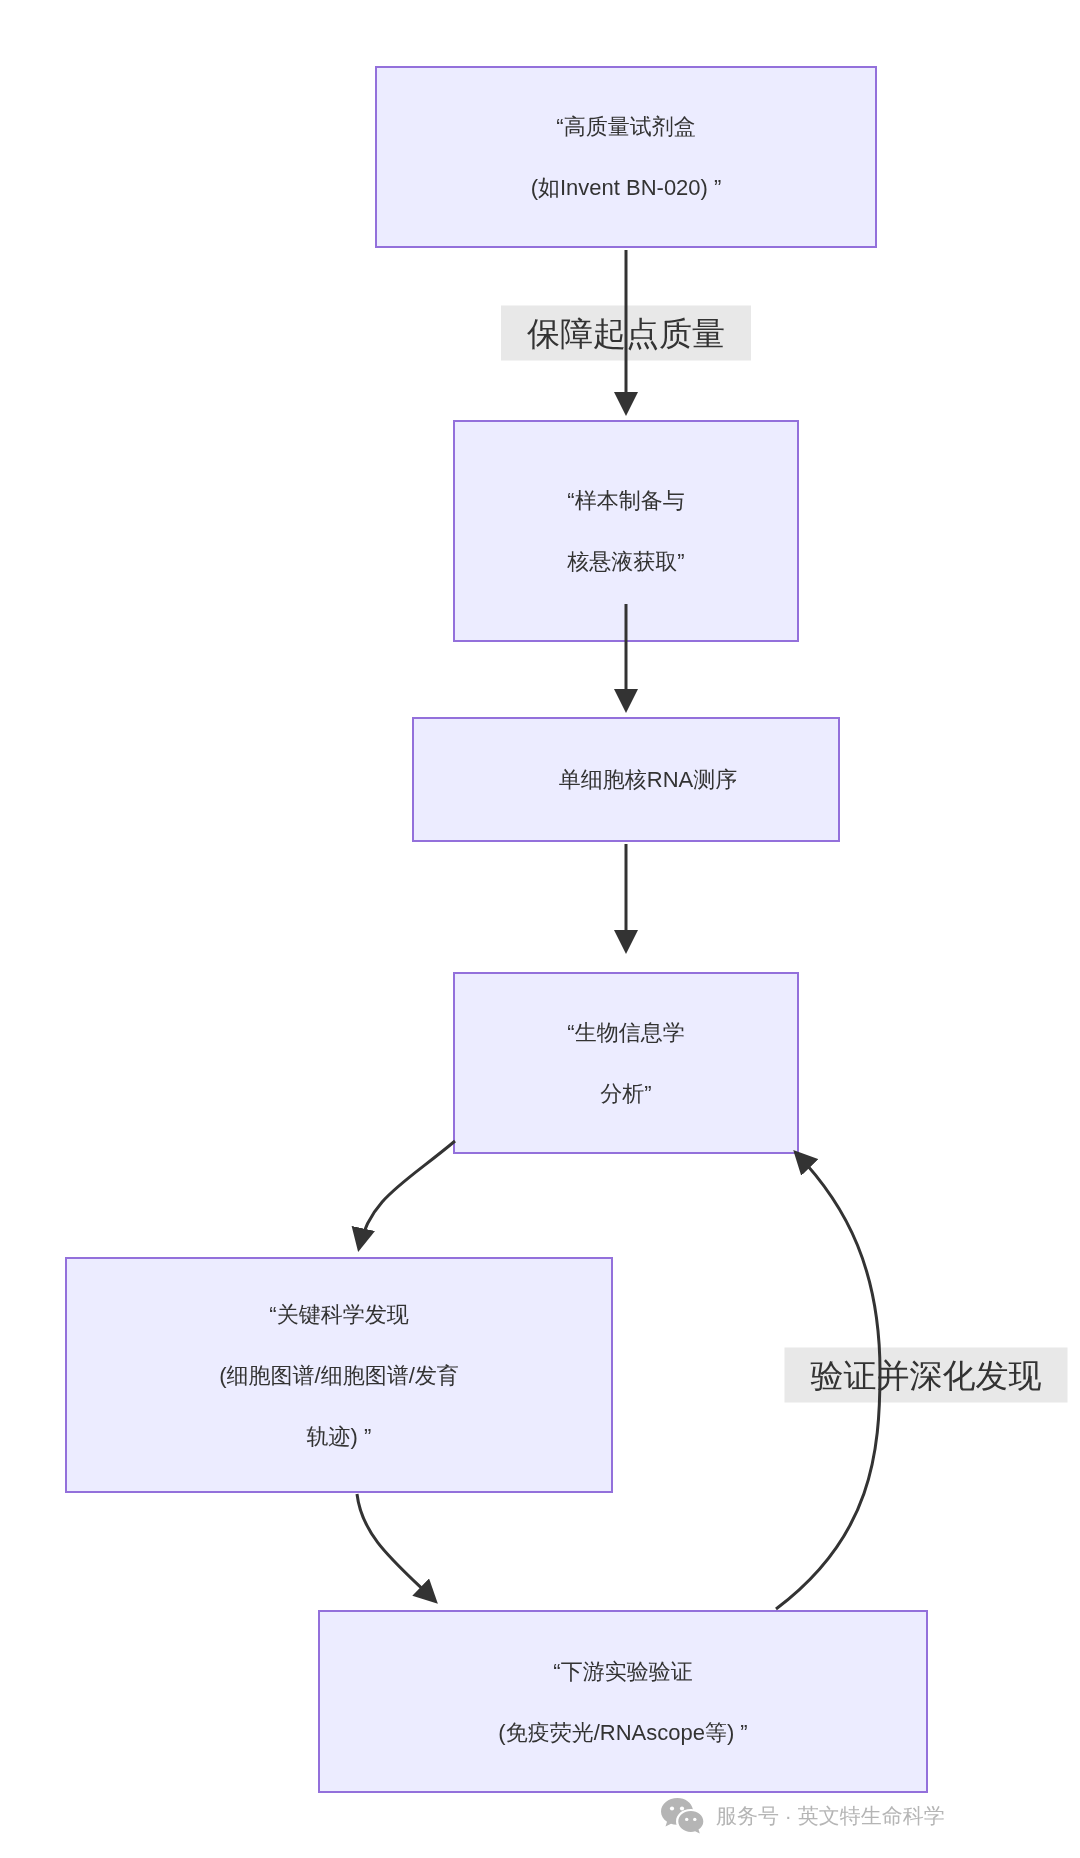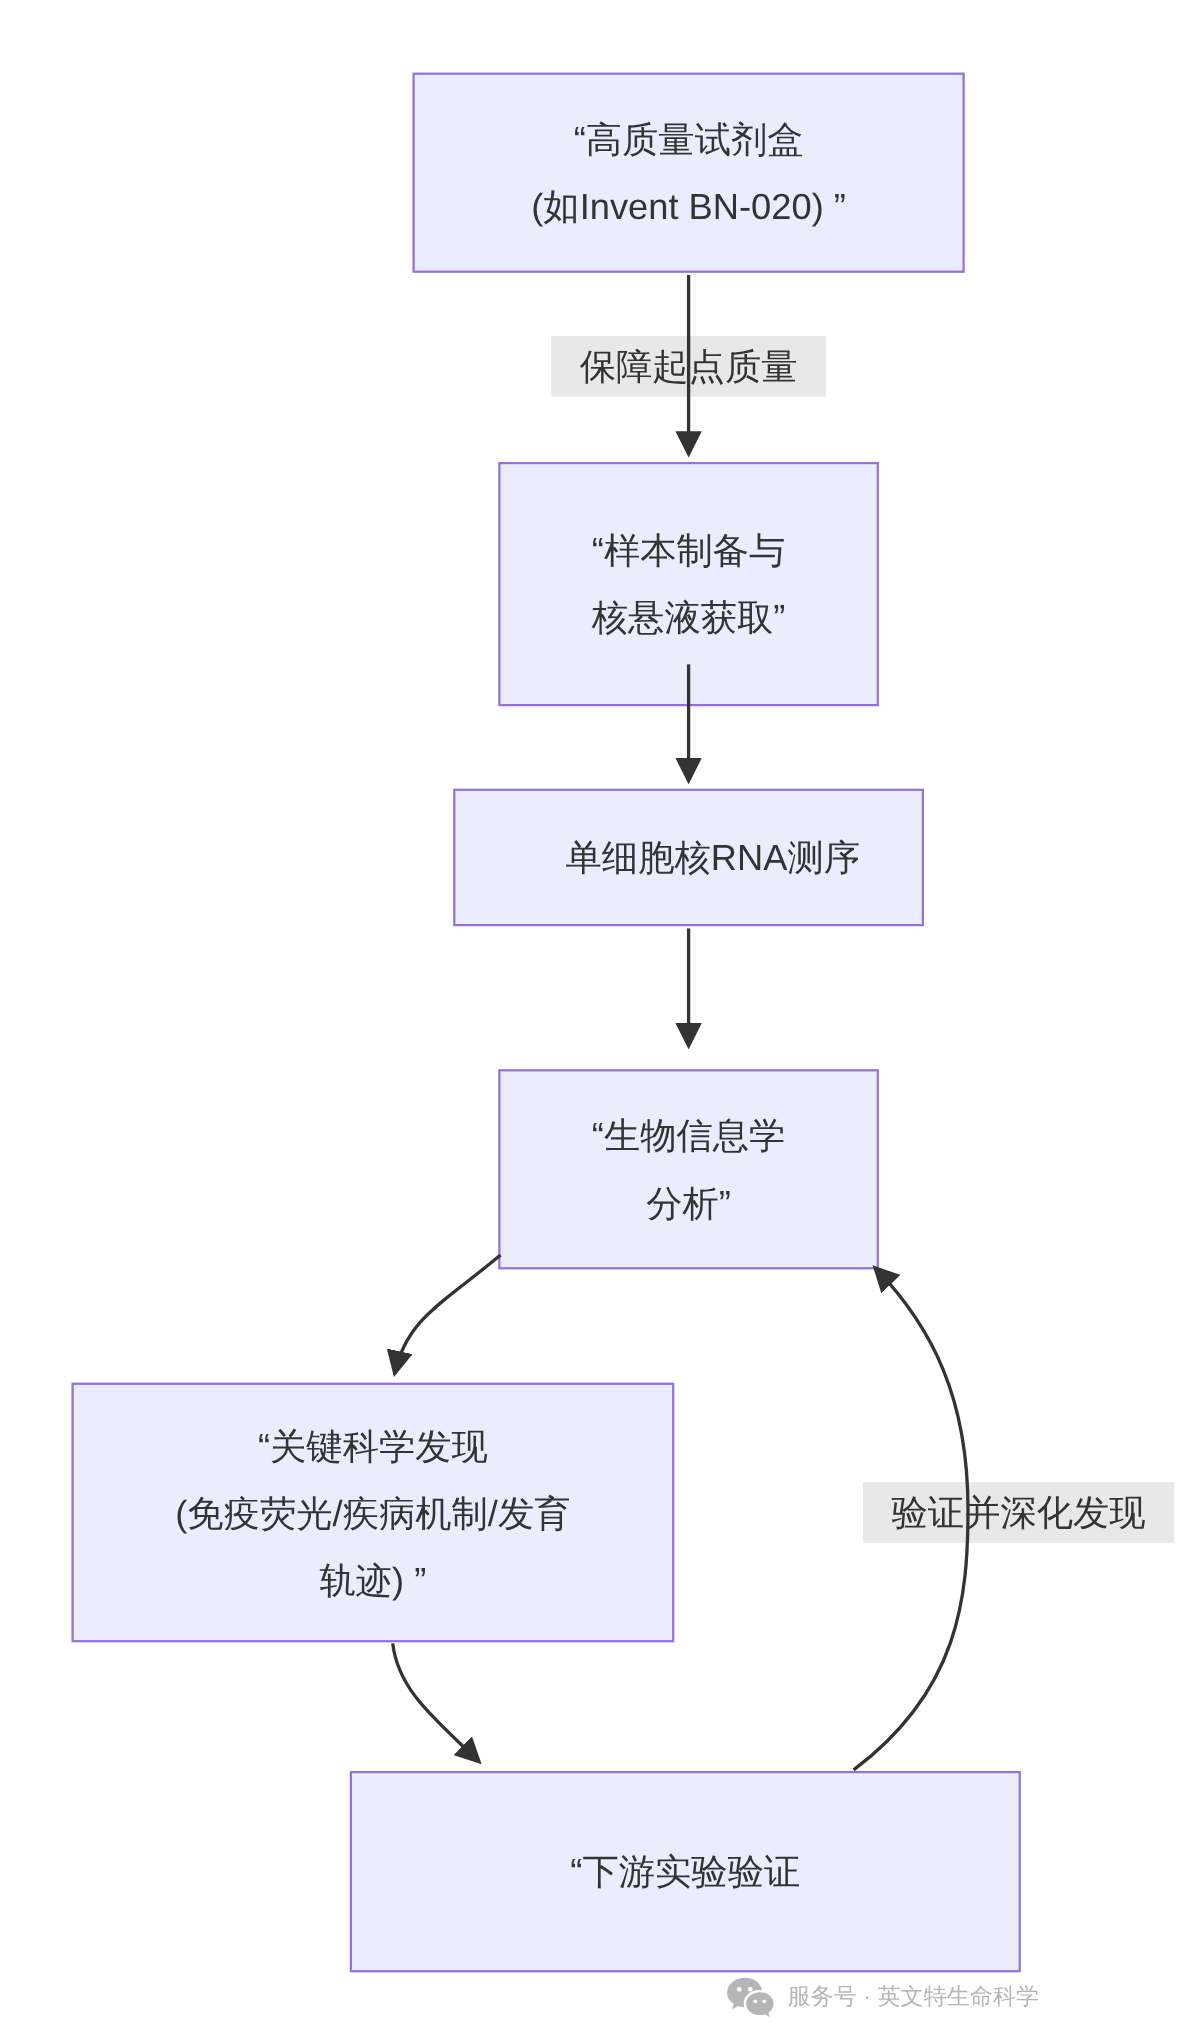--- a/index.html
+++ b/index.html
@@ -15,21 +15,21 @@
     position: absolute;
     background: #ECECFF;
     border: 2px solid #9370DB;
     box-sizing: border-box;
     color: #333333;
     display: flex;
     flex-direction: column;
     align-items: center;
     justify-content: center;
     text-align: center;
-    font-size: 33px;
+    font-size: 22px;
     line-height: 61px;
     z-index: 2;
   }
   .node-kit            { left: 375px; top:   66px; width: 502px; height: 182px; }
   .node-sample-prep    { left: 453px; top:  420px; width: 346px; height: 222px; }
   .node-snrna-seq      { left: 412px; top:  717px; width: 428px; height: 125px; padding-left: 44px; }
   .node-bioinformatics { left: 453px; top:  972px; width: 346px; height: 182px; }
   .node-findings       { left:  65px; top: 1257px; width: 548px; height: 236px; }
   .node-validation     { left: 318px; top: 1610px; width: 610px; height: 183px; }
   .edge-label {
@@ -86,26 +86,27 @@
     <div>单细胞核RNA测序</div>
   </div>
 
   <div class="node node-bioinformatics">
     <div>“生物信息学</div>
     <div>分析”</div>
   </div>
 
   <div class="node node-findings">
     <div>“关键科学发现</div>
-    <div>(免疫荧光/疾病机制/发育</div>
+    <div>(细胞图谱/细胞图谱/发育</div>
     <div>轨迹) ”</div>
   </div>
 
   <div class="node node-validation">
     <div>“下游实验验证</div>
+    <div>(免疫荧光/RNAscope等) ”</div>
   </div>
 
   <div class="edge-label edge-label-quality">保障起点质量</div>
   <div class="edge-label edge-label-deepen">验证并深化发现</div>
 
   <svg id="edges-svg" viewBox="0 0 1080 1858" xmlns="http://www.w3.org/2000/svg">
     <defs>
       <marker id="arrowhead" viewBox="0 0 12 12" markerUnits="userSpaceOnUse" markerWidth="24" markerHeight="24" refX="10" refY="6" orient="auto">
         <path d="M0,0 L12,6 L0,12 Z" fill="#333333"></path>
       </marker>

